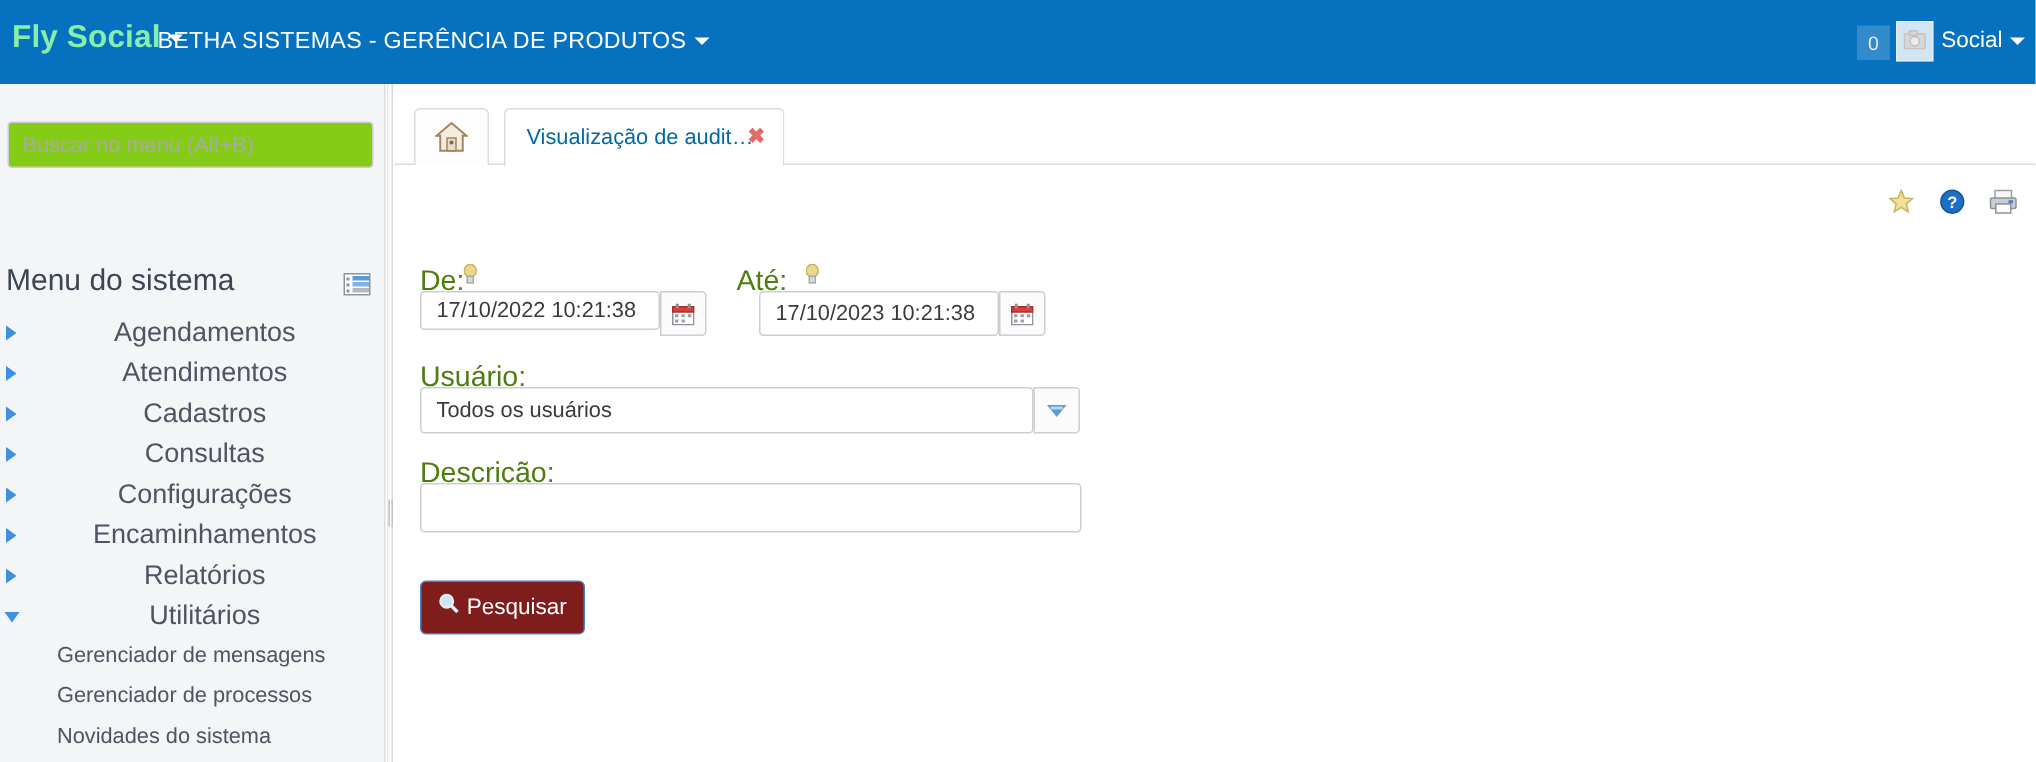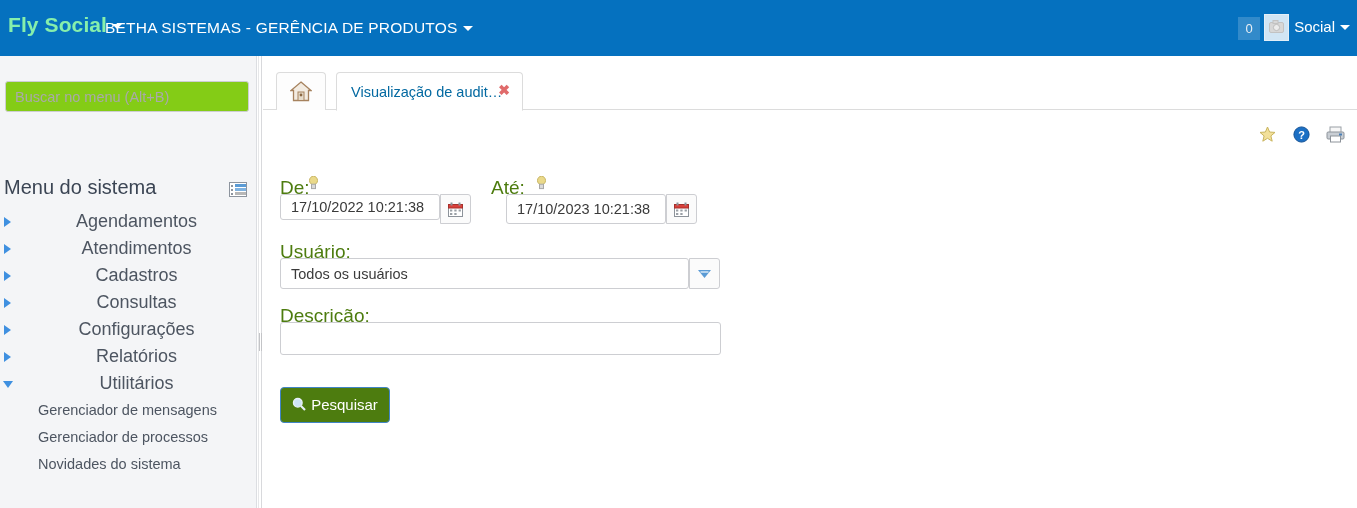--- a/index.html
+++ b/index.html
@@ -225,21 +225,21 @@
   .field-btn {
     position: absolute;
     border: 1px solid #cdced2;
     border-radius: 0 3px 3px 0;
     background: #fbfbfb;
     cursor: pointer;
   }
   .search-btn {
     position: absolute; left: 17px; top: 331px;
     width: 110px; height: 36px;
-    background: #4d7c0f;
+    background: #7f1d1d;
     border: 1px solid #4185c6;
     border-radius: 4px;
     color: #ffffff;
     font-size: 15px;
     font-family: "Liberation Sans", sans-serif;
     cursor: pointer;
     text-align: center;
     line-height: 34px;
     white-space: nowrap;
   }
@@ -294,20 +294,24 @@
       <span class="tri"></span>
       <span>Cadastros</span>
     </div>
     <div class="menu-item">
       <span class="tri"></span>
       <span>Consultas</span>
     </div>
     <div class="menu-item">
       <span class="tri"></span>
       <span>Configurações</span>
+    </div>
+    <div class="menu-item">
+      <span class="tri"></span>
+      <span>Encaminhamentos</span>
     </div>
     <div class="menu-item">
       <span class="tri"></span>
       <span>Relatórios</span>
     </div>
     <div class="menu-item open">
       <span class="tri"></span>
       <span>Utilitários</span>
     </div>
     <div class="submenu-item">

